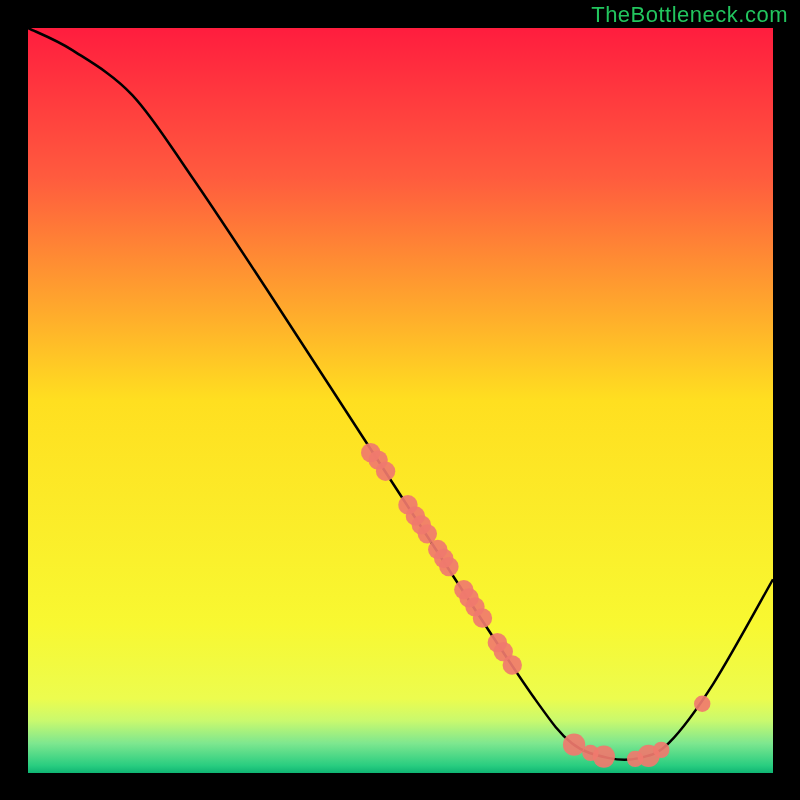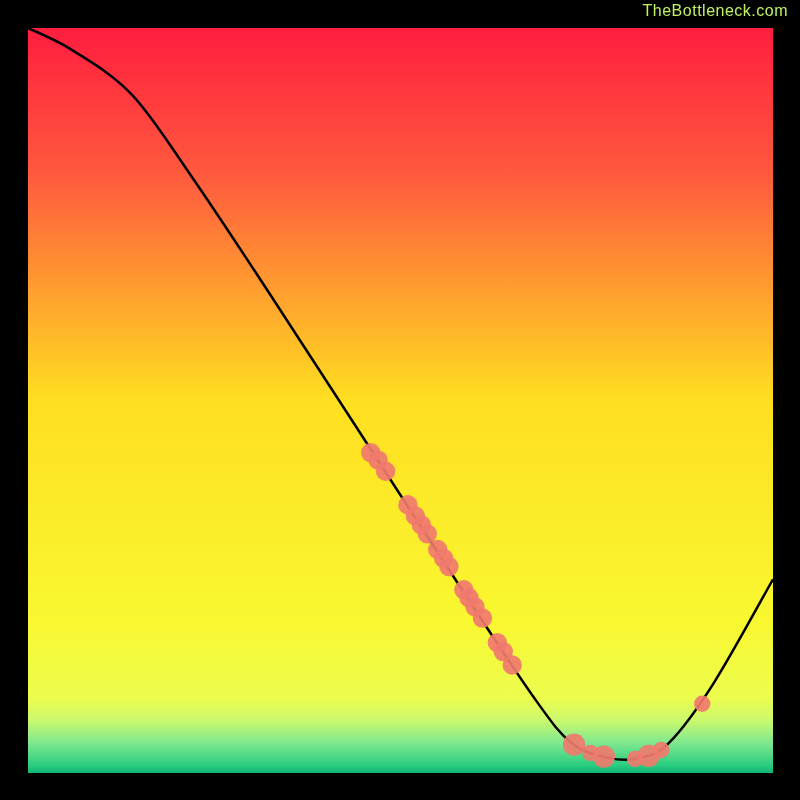--- a/index.html
+++ b/index.html
@@ -14,22 +14,22 @@
   .frame {
     position: relative;
     width: 800px;
     height: 800px;
     background: #000;
   }
   .watermark {
     position: absolute;
     top: 2px;
     right: 12px;
-    color: #bef264;
-    font-size: 16px;
+    color: #22c55e;
+    font-size: 22px;
     font-weight: 400;
     letter-spacing: 0.5px;
     z-index: 20;
   }
   .plot-area {
     position: absolute;
     left: 28px;
     top: 28px;
     width: 745px;
     height: 745px;

